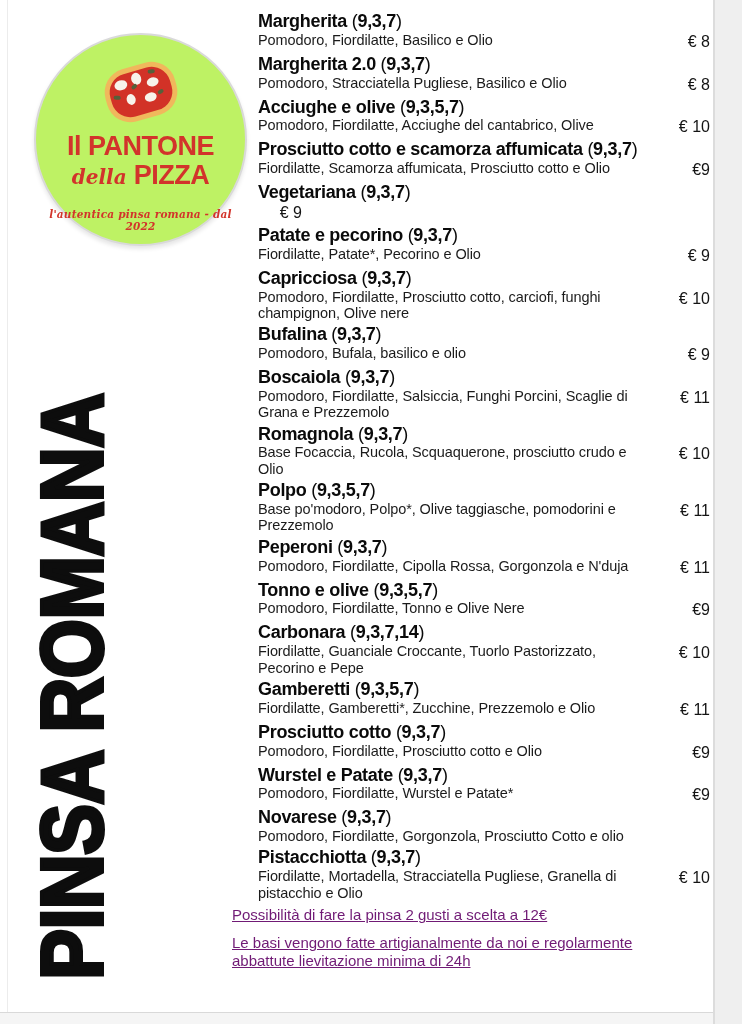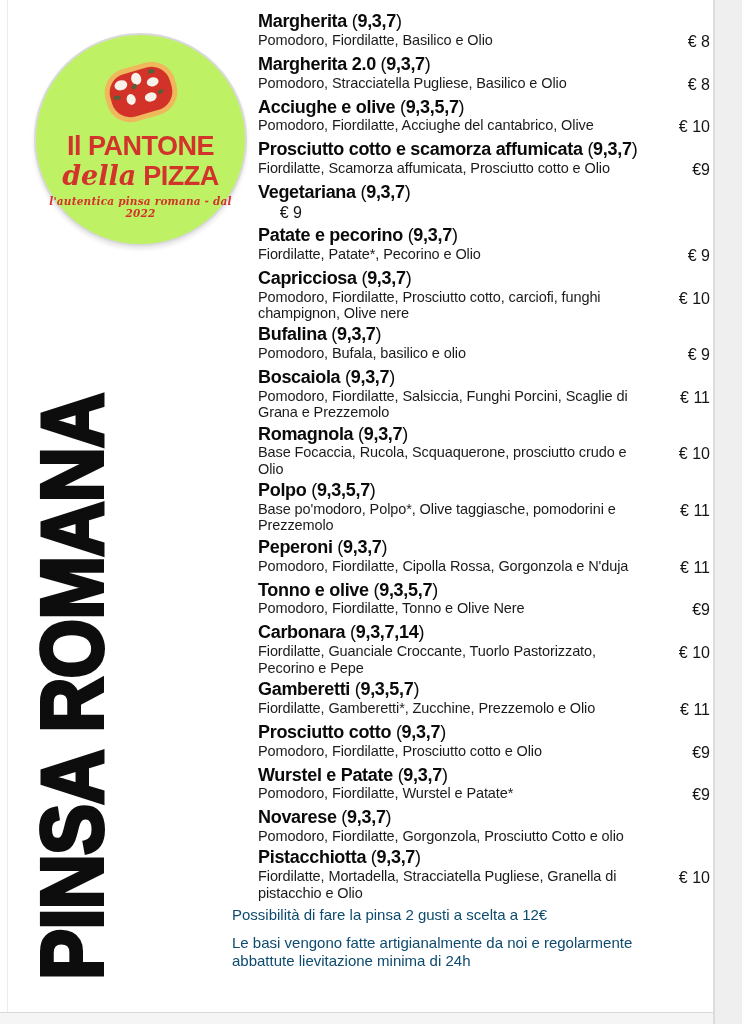--- a/index.html
+++ b/index.html
@@ -53,23 +53,23 @@
   .b4 { width:9px;  height:11px; left:20px; top:26px; }
   .b5 { width:12px; height:9px;  left:38px; top:30px; }
   .pinsa-illu .speck { position:absolute; background:#55603a; border-radius:40%; }
   .s1 { width:7px; height:4px; left:8px;  top:24px; transform:rotate(20deg); }
   .s2 { width:6px; height:4px; left:28px; top:18px; transform:rotate(-25deg); }
   .s3 { width:7px; height:4px; left:48px; top:8px;  transform:rotate(10deg); }
   .s4 { width:6px; height:4px; left:52px; top:30px; transform:rotate(-15deg); }
 
   .logo-line1 { margin-top:14px; font-size:27px; font-weight:800; letter-spacing:-0.5px; line-height:1.0; }
   .logo-line2 { margin-top:2px; font-size:27px; font-weight:800; letter-spacing:-0.5px; line-height:1.0; }
-  .script { font-family:"DejaVu Serif", serif; font-style:italic; font-weight:600; letter-spacing:0; font-size:27px; }
+  .script { font-family:"DejaVu Serif", serif; font-style:italic; font-weight:600; letter-spacing:0; font-size:20px; }
   .logo-tagline {
-    margin-top:5px; font-family:"DejaVu Serif", serif; font-style:italic;
+    margin-top:19px; font-family:"DejaVu Serif", serif; font-style:italic;
     font-size:10.5px; font-weight:600; letter-spacing:0.2px;
   }
 
   
   .side-title {
     position:absolute; left:28px; top:980px;
     transform-origin:0 0;
     transform:rotate(-90deg) scaleX(0.87);
     font-size:88px; font-weight:bold; line-height:1;
     white-space:nowrap; color:#0d0d0d;
@@ -90,21 +90,21 @@
   .item-row { display:flex; justify-content:space-between; gap:24px; }
   .item-desc {
     font-size:14.5px; line-height:1.13; color:#1b1b1b;
     max-width:398px; letter-spacing:-0.1px;
   }
   .item-price {
     font-size:16px; color:#141414; white-space:nowrap;
     min-width:46px; text-align:right; padding-right:2px; padding-top:1px;
   }
 
-  .footer { margin-top:0; position:relative; left:-26px; width:470px; color:#0c4a6e; }
+  .footer { margin-top:0; position:relative; left:-26px; width:470px; color:#701a75;text-decoration:underline; }
   .footer-note1 { font-size:15px; line-height:1.3; }
   .footer-note2 { margin-top:9px; font-size:15px; line-height:1.25; max-width:452px; }
 </style>
 </head>
 <body>
 
 <div class="page-left-line"></div>
 <div class="page-bottom-strip"></div>
 <div class="edge-band"></div>
 

